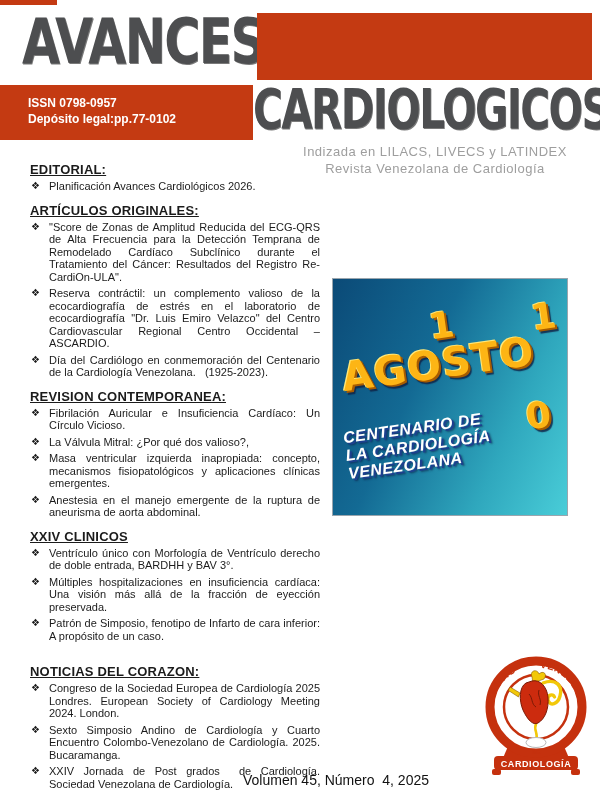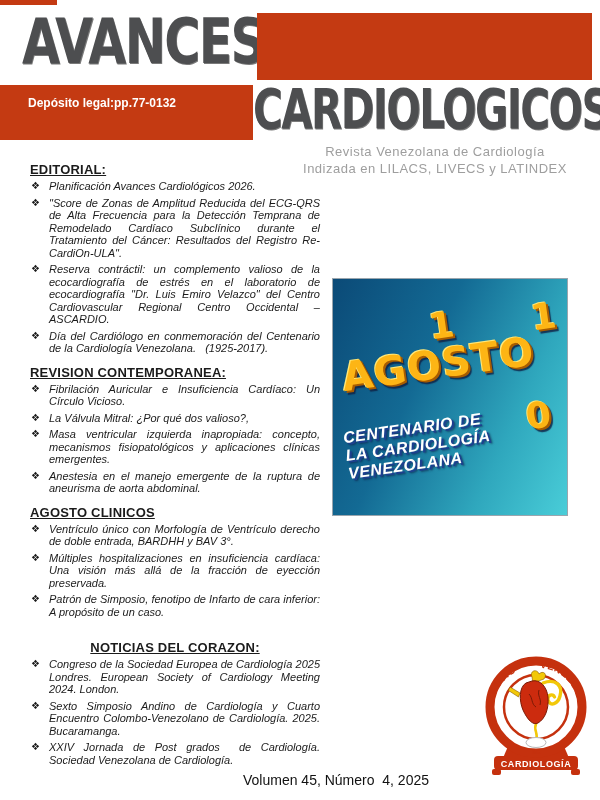--- a/index.html
+++ b/index.html
@@ -21,26 +21,26 @@
       transform-origin:left top;font-family:"DejaVu Sans",sans-serif;
       text-shadow:1px 1px 0 #7a7a7a;white-space:nowrap;}
   .subtitle{position:absolute;left:272px;top:143px;width:326px;text-align:center;
       color:#9e9e9e;font-size:13px;line-height:17px;letter-spacing:.5px;}
 
   
   .toc{position:absolute;left:30px;top:162px;width:290px;color:#1b1b1b;font-size:11px;}
   .section-heading{font-weight:bold;text-decoration:underline;font-size:13px;
       margin:10px 0 3px 0;letter-spacing:.2px;}
   .section:first-child .section-heading{margin-top:0;}
-  .section:nth-of-type(6) .section-heading{margin-top:22px;text-align:center;}
+  .section:nth-of-type(6) .section-heading{margin-top:22px;}
   .item-list{list-style:none;margin:0;padding:0;}
   .item{position:relative;padding-left:19px;margin:0 0 4px 0;text-align:justify;
       line-height:12.5px;}
   .item .bullet{position:absolute;left:1px;top:0;font-size:10px;}
-  .item .li-text{white-space:pre-wrap;font-style:italic;}
+  .item .li-text{white-space:pre-wrap;}
 
   
   .poster{position:absolute;left:332px;top:278px;width:234px;height:236px;
       background:linear-gradient(115deg,#0b4a77 0%,#136a94 38%,#2fa7bd 72%,#49cdd8 100%);
       border:1px solid #9aa5ad;overflow:hidden;}
   .py{color:#fdb515;font-weight:bold;font-family:"DejaVu Sans",sans-serif;
       text-shadow:-1px -1px 0 #ffe878,2px 2px 0 #a85c00,3px 4px 1px rgba(15,35,70,.85);
       position:absolute;transform:rotate(-8deg);}
   .one-left{left:96px;top:26px;font-size:36px;}
   .one-right{left:198px;top:17px;font-size:36px;}
@@ -56,57 +56,59 @@
       color:#111111;font-weight:normal;font-size:14px;white-space:pre-wrap;}
 </style>
 </head>
 <body>
 
 <div class="top-strip"></div>
 <div class="title-avances">AVANCES</div>
 <div class="red-block"></div>
 <div class="red-band"></div>
 <div class="issn-box">
-  <div>Depósito legal:pp.77-0132</div>
+  <div>ISSN 0798-0957</div>
+  <div>Depósito legal:pp.77-0102</div>
 </div>
 <div class="title-cardio">CARDIOLOGICOS</div>
 <div class="subtitle">
+  <div>Indizada en LILACS, LIVECS y LATINDEX</div>
   <div>Revista Venezolana de Cardiología</div>
-  <div>Indizada en LILACS, LIVECS y LATINDEX</div>
 </div>
 
 <div class="toc">
     <div class="section">
       <div class="section-heading">EDITORIAL:</div>
       <ul class="item-list">
         <li class="item"><span class="bullet">❖</span><span class="li-text">Planificación Avances Cardiológicos 2026.</span></li>
       </ul>
     </div>
     <div class="section">
+      <div class="section-heading">ARTÍCULOS ORIGINALES:</div>
       <ul class="item-list">
         <li class="item"><span class="bullet">❖</span><span class="li-text">"Score de Zonas de Amplitud Reducida del ECG-QRS de Alta Frecuencia para la Detección Temprana de Remodelado Cardíaco Subclínico durante el Tratamiento del Cáncer: Resultados del Registro Re-CardiOn-ULA".</span></li>
         <li class="item"><span class="bullet">❖</span><span class="li-text">Reserva contráctil: un complemento valioso de la ecocardiografía de estrés en el laboratorio de ecocardiografía "Dr. Luis Emiro Velazco" del Centro Cardiovascular Regional Centro Occidental – ASCARDIO.</span></li>
       </ul>
     </div>
     <div class="section">
       <ul class="item-list">
-        <li class="item"><span class="bullet">❖</span><span class="li-text">Día del Cardiólogo en conmemoración del Centenario de la Cardiología Venezolana.   (1925-2017).</span></li>
+        <li class="item"><span class="bullet">❖</span><span class="li-text">Día del Cardiólogo en conmemoración del Centenario de la Cardiología Venezolana.   (1925-2023).</span></li>
       </ul>
     </div>
     <div class="section">
       <div class="section-heading">REVISION CONTEMPORANEA:</div>
       <ul class="item-list">
         <li class="item"><span class="bullet">❖</span><span class="li-text">Fibrilación Auricular e Insuficiencia Cardíaco: Un Círculo Vicioso.</span></li>
         <li class="item"><span class="bullet">❖</span><span class="li-text">La Válvula Mitral: ¿Por qué dos valioso?,</span></li>
         <li class="item"><span class="bullet">❖</span><span class="li-text">Masa ventricular izquierda inapropiada: concepto, mecanismos fisiopatológicos y aplicaciones clínicas emergentes.</span></li>
         <li class="item"><span class="bullet">❖</span><span class="li-text">Anestesia en el manejo emergente de la ruptura de aneurisma de aorta abdominal.</span></li>
       </ul>
     </div>
     <div class="section">
-      <div class="section-heading">AGOSTO CLINICOS</div>
+      <div class="section-heading">XXIV CLINICOS</div>
       <ul class="item-list">
         <li class="item"><span class="bullet">❖</span><span class="li-text">Ventrículo único con Morfología de Ventrículo derecho de doble entrada, BARDHH y BAV 3°.</span></li>
         <li class="item"><span class="bullet">❖</span><span class="li-text">Múltiples hospitalizaciones en insuficiencia cardíaca: Una visión más allá de la fracción de eyección preservada.</span></li>
         <li class="item"><span class="bullet">❖</span><span class="li-text">Patrón de Simposio, fenotipo de Infarto de cara inferior: A propósito de un caso.</span></li>
       </ul>
     </div>
     <div class="section">
       <div class="section-heading">NOTICIAS DEL CORAZON:</div>
       <ul class="item-list">
         <li class="item"><span class="bullet">❖</span><span class="li-text">Congreso de la Sociedad Europea de Cardiología 2025 Londres. European Society of Cardiology Meeting 2024. London.</span></li>

